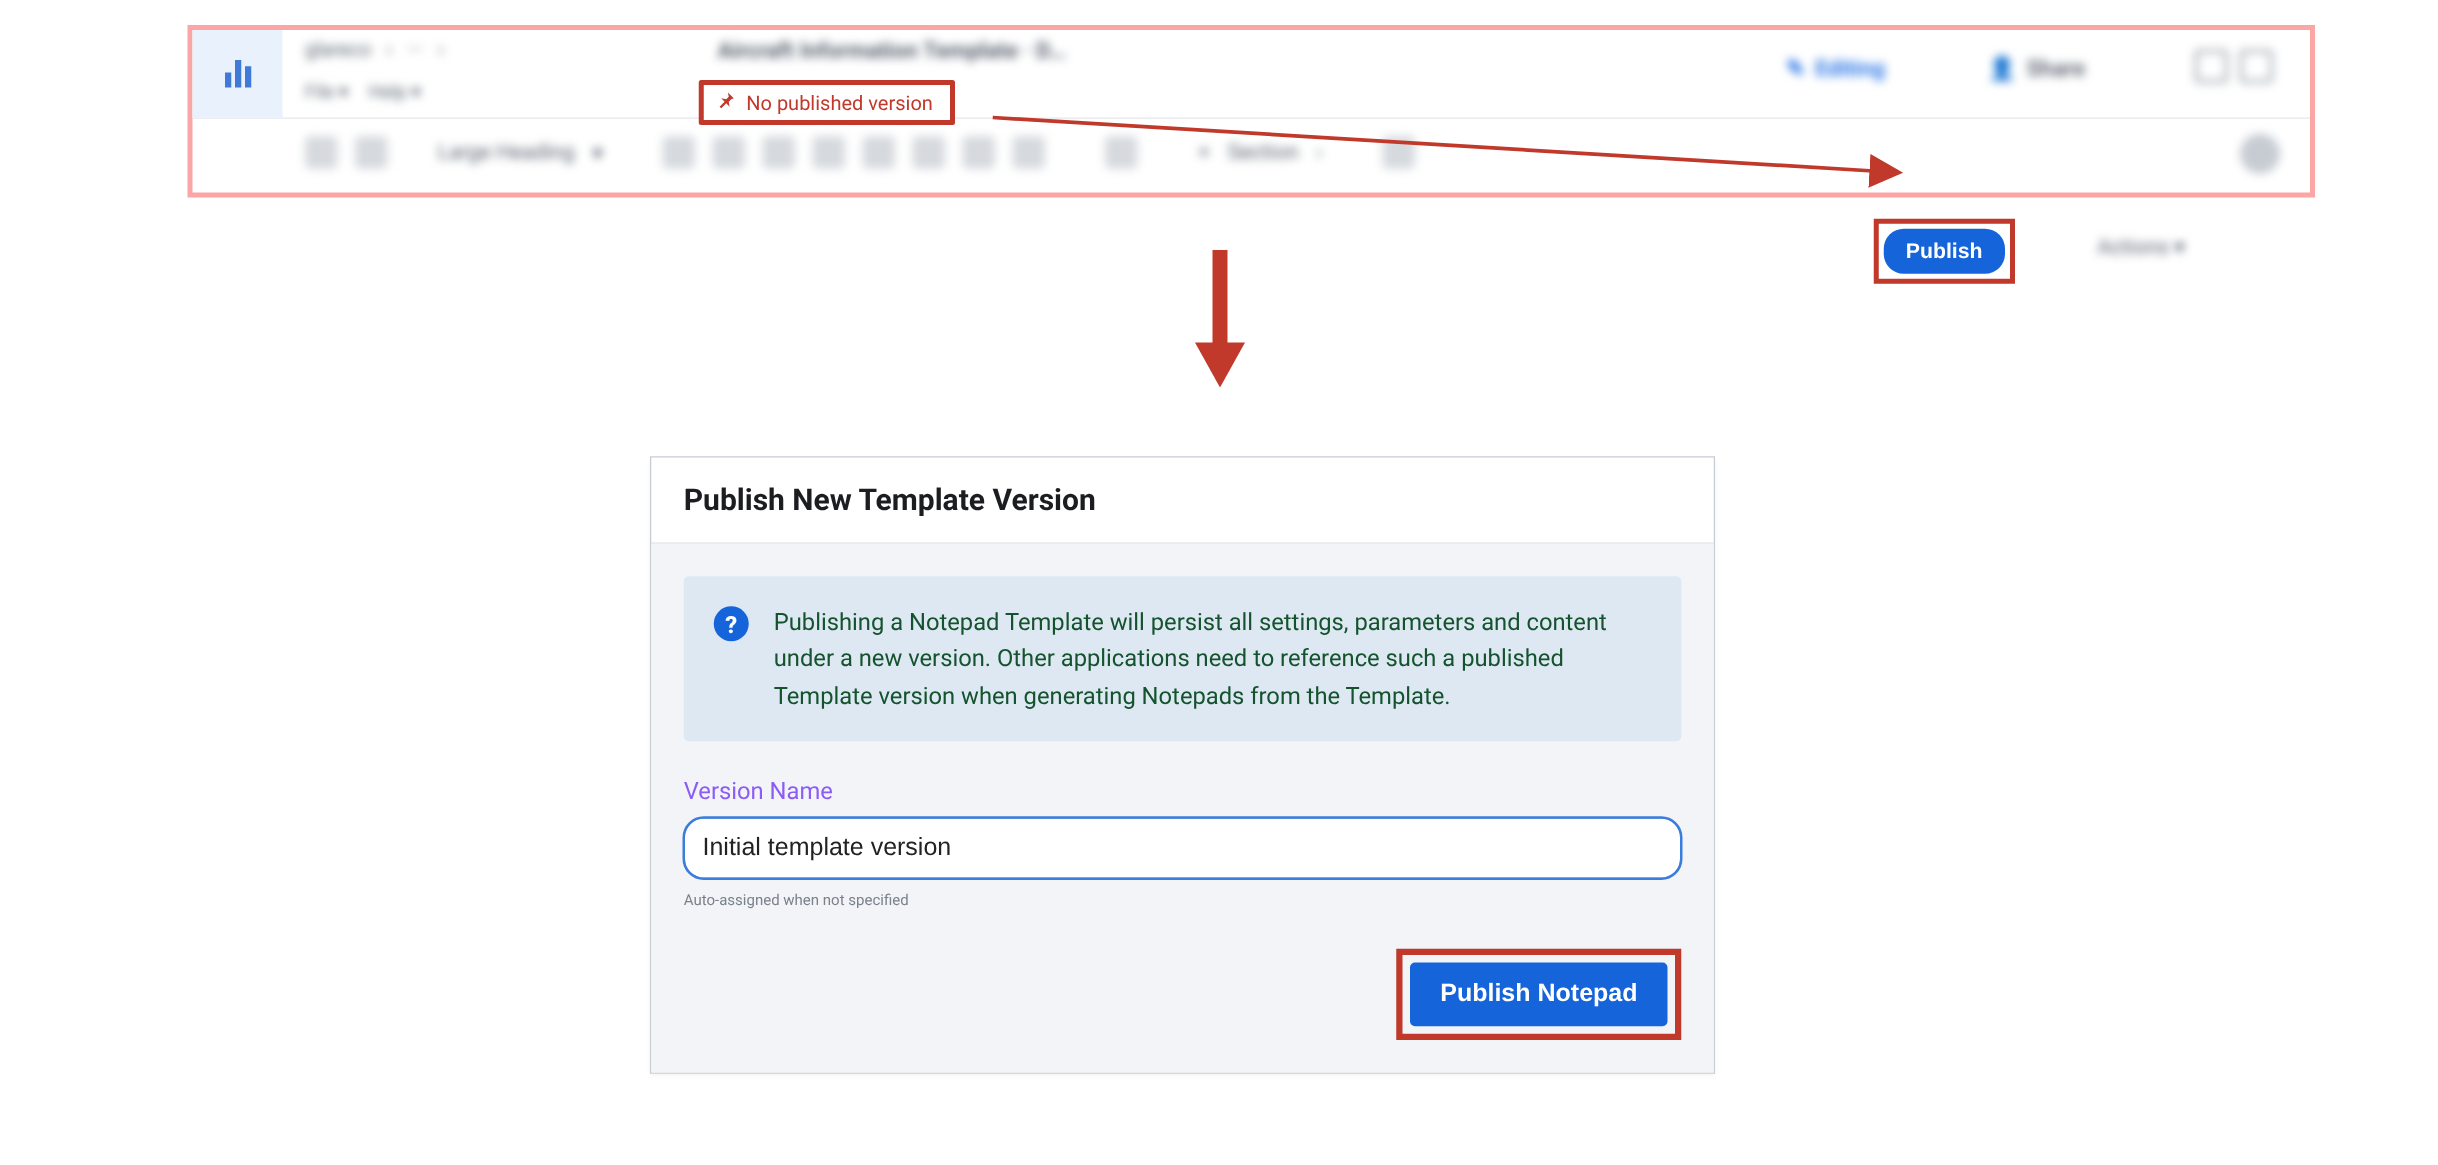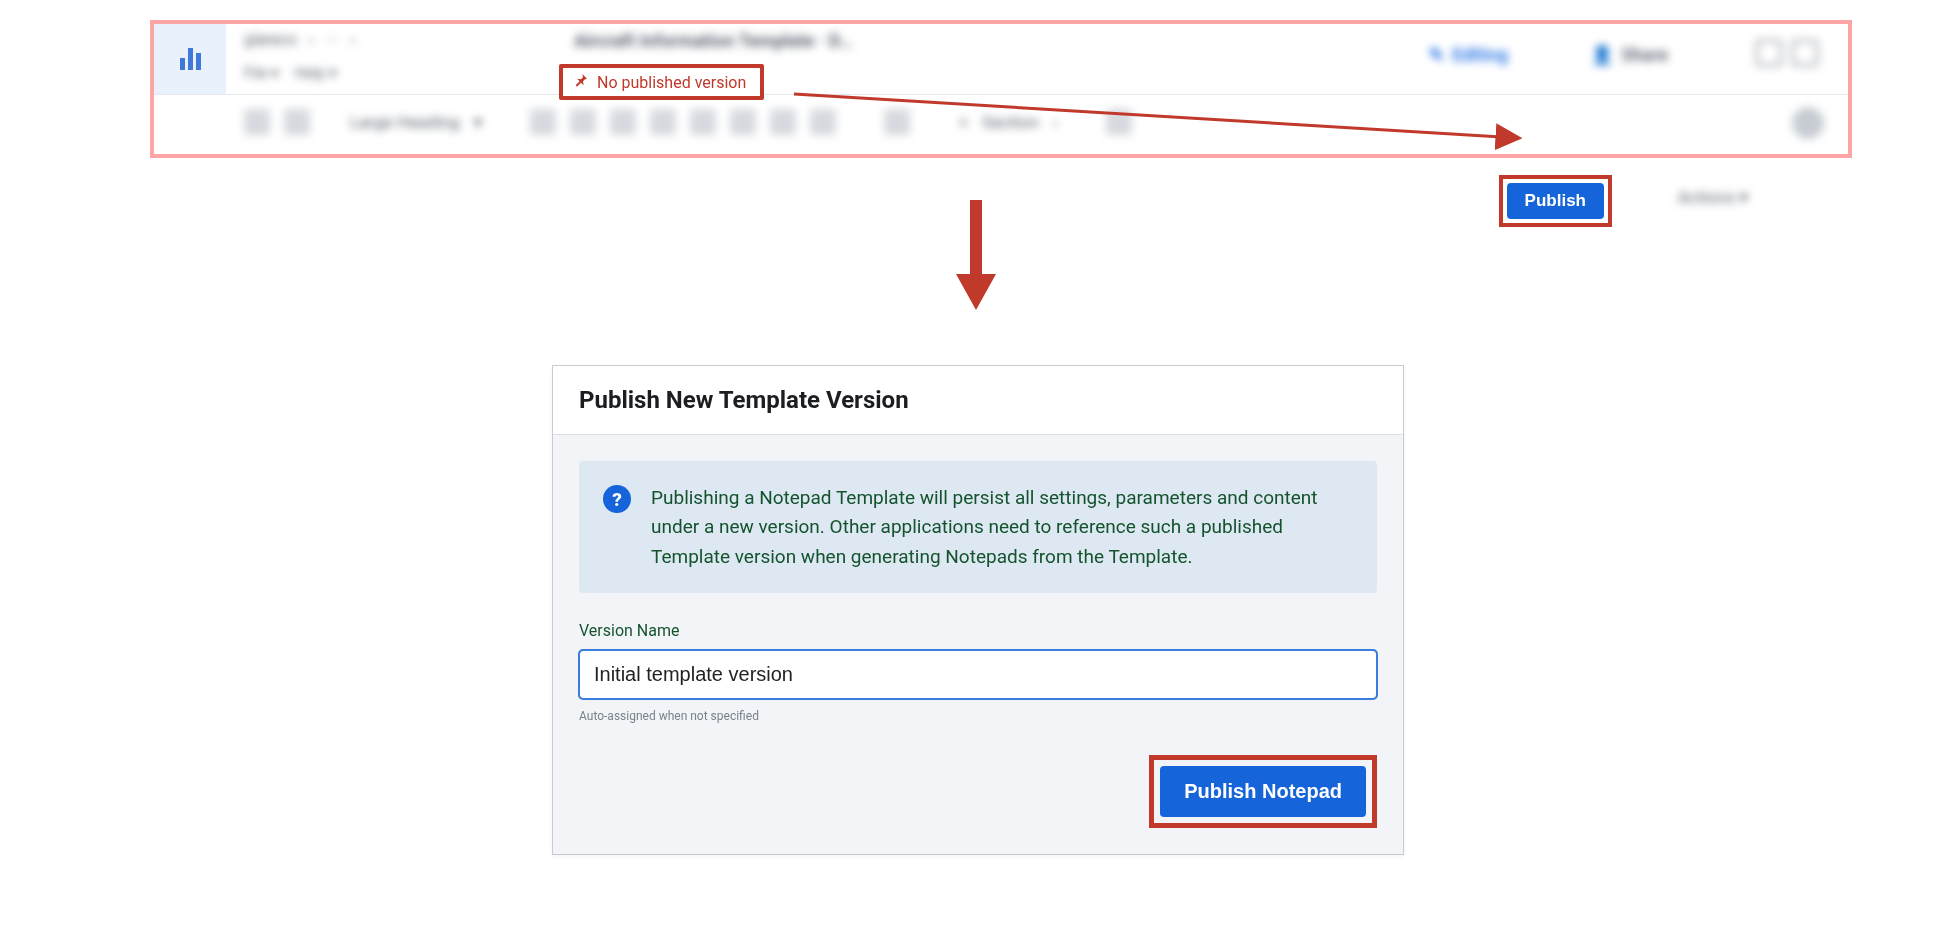--- a/index.html
+++ b/index.html
@@ -30,40 +30,40 @@
 
   .avatar-blur{position:absolute;right:24px;top:12px;width:32px;height:32px;border-radius:50%;background:#c7ccd3;}
 
   
   .no-pub-box{position:absolute;left:405px;top:40px;border:4px solid #c0392b;background:#fff;border-radius:2px;padding:4px 14px 4px 10px;display:flex;align-items:center;gap:8px;}
   .pin-icon{color:#c0392b;}
   .no-pub-text{color:#c0392b;font-size:16px;}
 
   
   .publish-box{position:absolute;right:236px;top:80px;border:4px solid #c0392b;padding:4px;}
-  .publish-btn{background:#1664d9;color:#fff;font-size:17px;font-weight:600;padding:8px 18px;border-radius:4px;border:none;display:inline-block;}
+  .publish-btn{background:#1664d9;color:#fff;font-size:17px;font-weight:600;padding:8px 18px;border-radius:16px;border:none;display:inline-block;}
 
   .actions-blur{position:absolute;right:100px;top:92px;font-size:17px;color:#5a6370;display:flex;align-items:center;gap:6px;}
 
   
   .arrow1{position:absolute;left:640px;top:52px;width:740px;height:80px;pointer-events:none;}
 
   
   .big-arrow{position:absolute;left:956px;top:200px;width:40px;height:110px;}
 
   
-  .dialog{position:absolute;left:552px;top:365px;width:850px;border:1px solid #c7ccd3;background:#fff;box-shadow:0 2px 4px rgba(0,0,0,0.05);}
+  .dialog{position:absolute;left:520px;top:365px;width:850px;border:1px solid #c7ccd3;background:#fff;box-shadow:0 2px 4px rgba(0,0,0,0.05);}
   .dialog-head{padding:20px 26px;border-bottom:1px solid #dcdfe4;}
   .dialog-title{font-size:24px;font-weight:700;color:#1b1d21;}
   .dialog-body{background:#f2f4f7;padding:26px;}
   .callout{background:#dde8f3;border-radius:4px;padding:22px 24px;display:flex;gap:20px;}
   .callout-icon{flex:0 0 auto;width:28px;height:28px;border-radius:50%;background:#1664d9;color:#fff;font-weight:800;font-size:19px;display:flex;align-items:center;justify-content:center;margin-top:2px;}
   .callout-text{color:#14532d;font-size:19px;line-height:1.55;}
-  .field-label{margin-top:28px;font-size:16px;color:#14532d;}
-  .text-input{margin-top:10px;width:100%;box-sizing:border-box;border:1px solid #8aa8d8;outline:2px solid #3b7ddd;outline-offset:-1px;border-radius:4px;background:#fff;padding:12px 14px;font-size:20px;color:#222;}
+  .field-label{margin-top:28px;font-size:19px;color:#8b5cf6;}
+  .text-input{margin-top:10px;width:100%;box-sizing:border-box;border:1px solid #8aa8d8;outline:2px solid #3b7ddd;outline-offset:-1px;border-radius:16px;background:#fff;padding:12px 14px;font-size:20px;color:#222;}
   
   .caret-wrap{position:relative;}
   .helper{margin-top:10px;font-size:12px;color:#7a828c;}
   .dialog-foot{margin-top:32px;display:flex;justify-content:flex-end;}
   .pub-tmpl-box{border:5px solid #c0392b;padding:6px;}
   .pub-tmpl-btn{background:#1664d9;color:#fff;font-size:20px;font-weight:600;padding:14px 24px;border-radius:4px;border:none;}
 </style>
 </head>
 <body>
 

